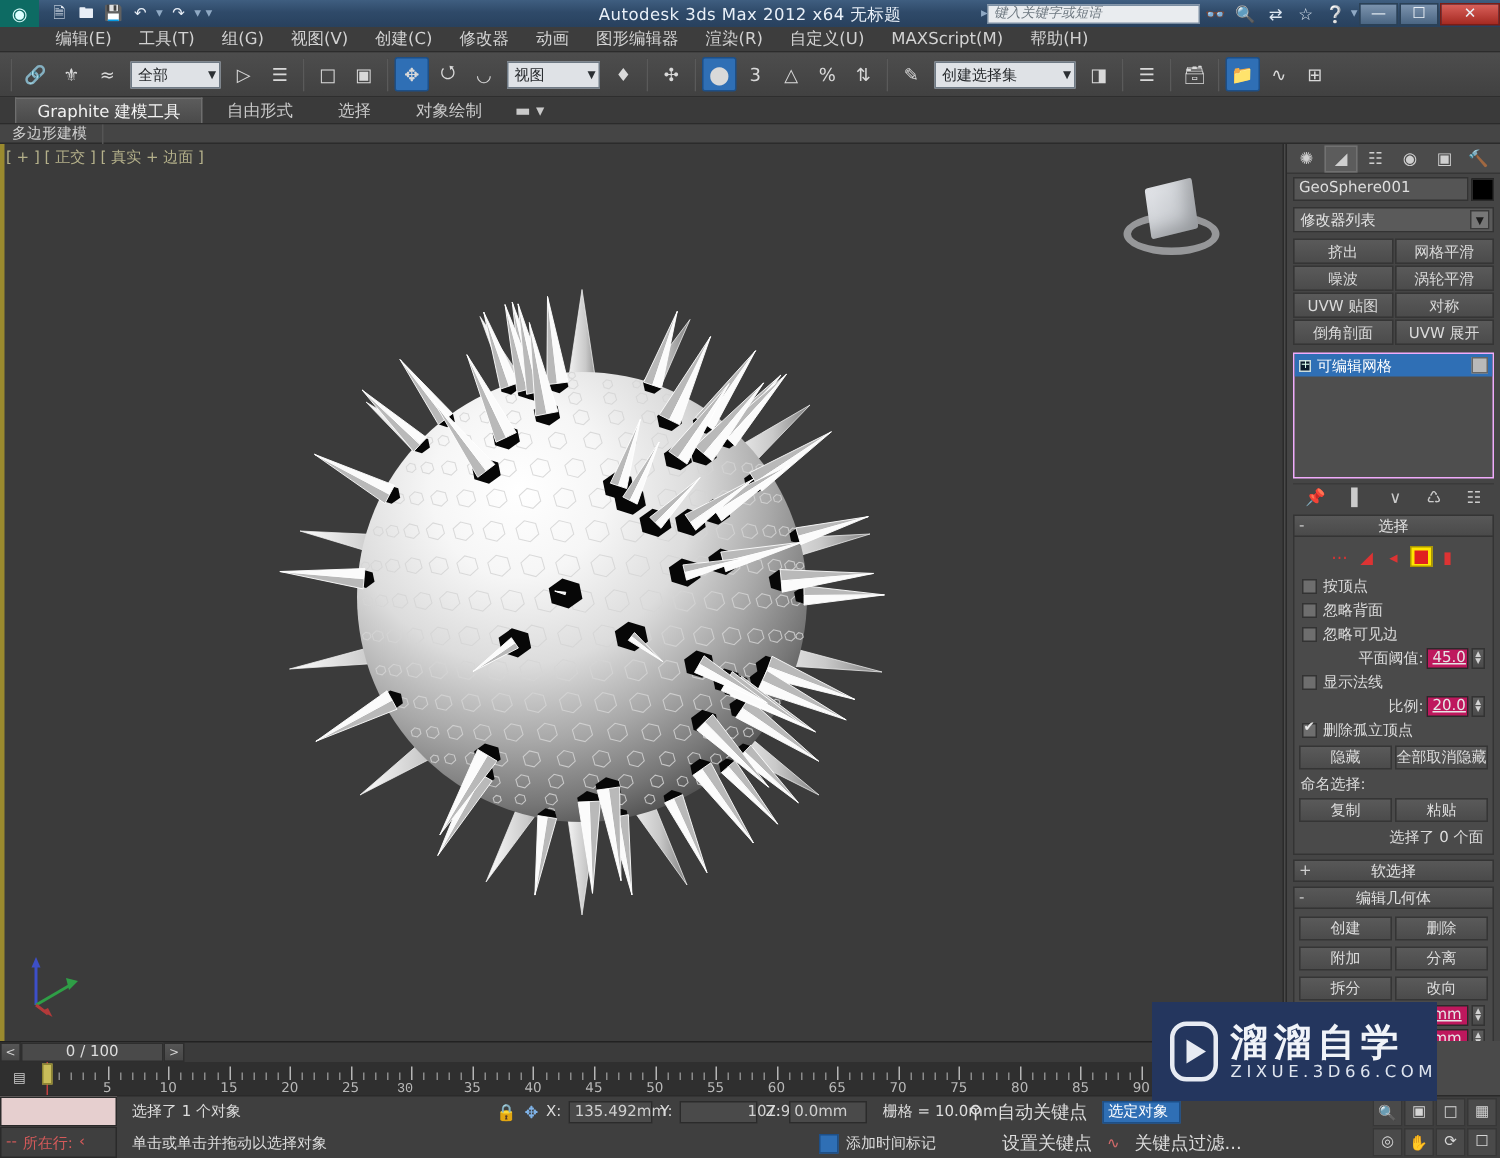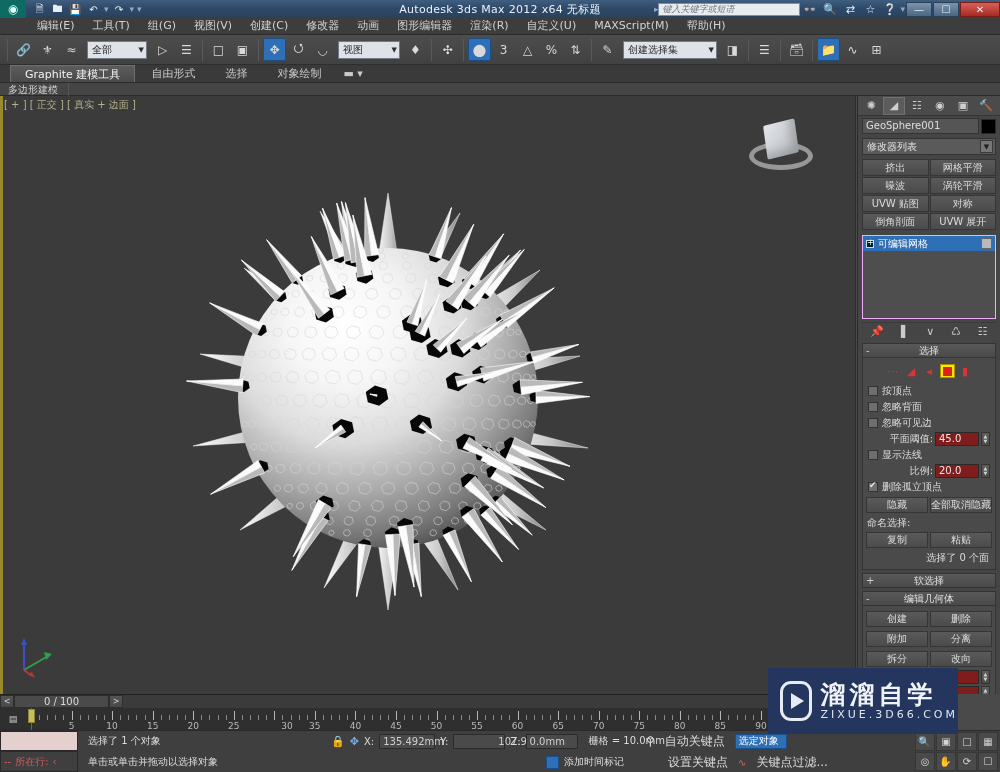--- a/index.html
+++ b/index.html
@@ -198,22 +198,22 @@
   .sl { width: 15px; height: 14px; display:flex;align-items:center;justify-content:center;
       font-size:11px; color:#d33; }
   .sl.sel { background:#ffe600; border:1px solid #aa9600; }
   .sl.sel .inner { width:9px;height:9px;background:#e02020;display:block;}
   .ckrow { display:flex; align-items:center; gap:4px; padding: 1px 0 1px 2px; }
   .ck { width: 10px; height: 10px; background: #6e6e6e; border: 1px solid #333; position:relative;}
   .ck.on:after { content:"✔"; position:absolute; left:0px; top:-3px; font-size:9px; color:#e8e8e8;}
   .ckrow label { font-size: 10px; color: #dcdcdc; }
   .spinrow { display:flex; align-items:center; justify-content:flex-end; gap:2px; padding:1px 2px 1px 0;}
   .spinrow .lbl { font-size: 10px; color:#dcdcdc;}
-  .spinbox { width: 44px; height: 14px; background: #7f1d1d; border: 1px solid #2a2a2a;
-     color: #e6e6e6; font-size: 10px; padding: 0 3px; line-height:12px; text-align:left;}
+  .spinbox { width: 28px; height: 14px; background: #be185d; border: 1px solid #2a2a2a;
+     color: #e6e6e6; font-size: 10px; padding: 0 3px; line-height:12px; text-align:left;text-decoration:underline;}
   .spinarw { width: 9px; height: 14px; background: linear-gradient(180deg,#5e5e5e,#4a4a4a);
      border: 1px solid #333; display:flex; flex-direction:column; align-items:center;
      justify-content:center; font-size: 5px; color: #d2d2d2; line-height:5px;}
   .btn2 { display:flex; gap: 2px; padding: 2px 0; }
   .btn2 > div { flex: 1; height: 16px; background: linear-gradient(180deg,#5a5a5a,#4b4b4b);
      border: 1px solid #353535; font-size: 10px; color:#dcdcdc;
      display:flex;align-items:center;justify-content:center;}
   .ptxt { font-size: 10px; color: #dcdcdc; padding: 1px 0 0 1px; }
   .ptxt.right { text-align: right; padding-right: 3px;}
 
@@ -1185,21 +1185,21 @@
         <div class="tick min" style="left: 809.56px;"></div>
         <div class="tick min" style="left: 817.67px;"></div>
         <div class="tick min" style="left: 825.78px;"></div>
         <div class="tick min" style="left: 833.89px;"></div>
         <div class="tick maj" style="left: 842px;"></div>
         <div class="tlab" style="left: 71.55px;">5</div>
         <div class="tlab" style="left: 112.1px;">10</div>
         <div class="tlab" style="left: 152.65px;">15</div>
         <div class="tlab" style="left: 193.2px;">20</div>
         <div class="tlab" style="left: 233.75px; margin-top: 47px;">25</div>
-        <div class="tlab" style="left: 287px;">30</div>
+        <div class="tlab" style="left: 270px; font-family: Liberation Mono, monospace;">30</div>
         <div class="tlab" style="left: 314.85px;">35</div>
         <div class="tlab" style="left: 355.4px;">40</div>
         <div class="tlab" style="left: 395.95px;">45</div>
         <div class="tlab" style="left: 436.5px;">50</div>
         <div class="tlab" style="left: 477.05px;">55</div>
         <div class="tlab" style="left: 517.6px;">60</div>
         <div class="tlab" style="left: 558.15px;">65</div>
         <div class="tlab" style="left: 598.7px;">70</div>
         <div class="tlab" style="left: 639.25px;">75</div>
         <div class="tlab" style="left: 679.8px;">80</div>

